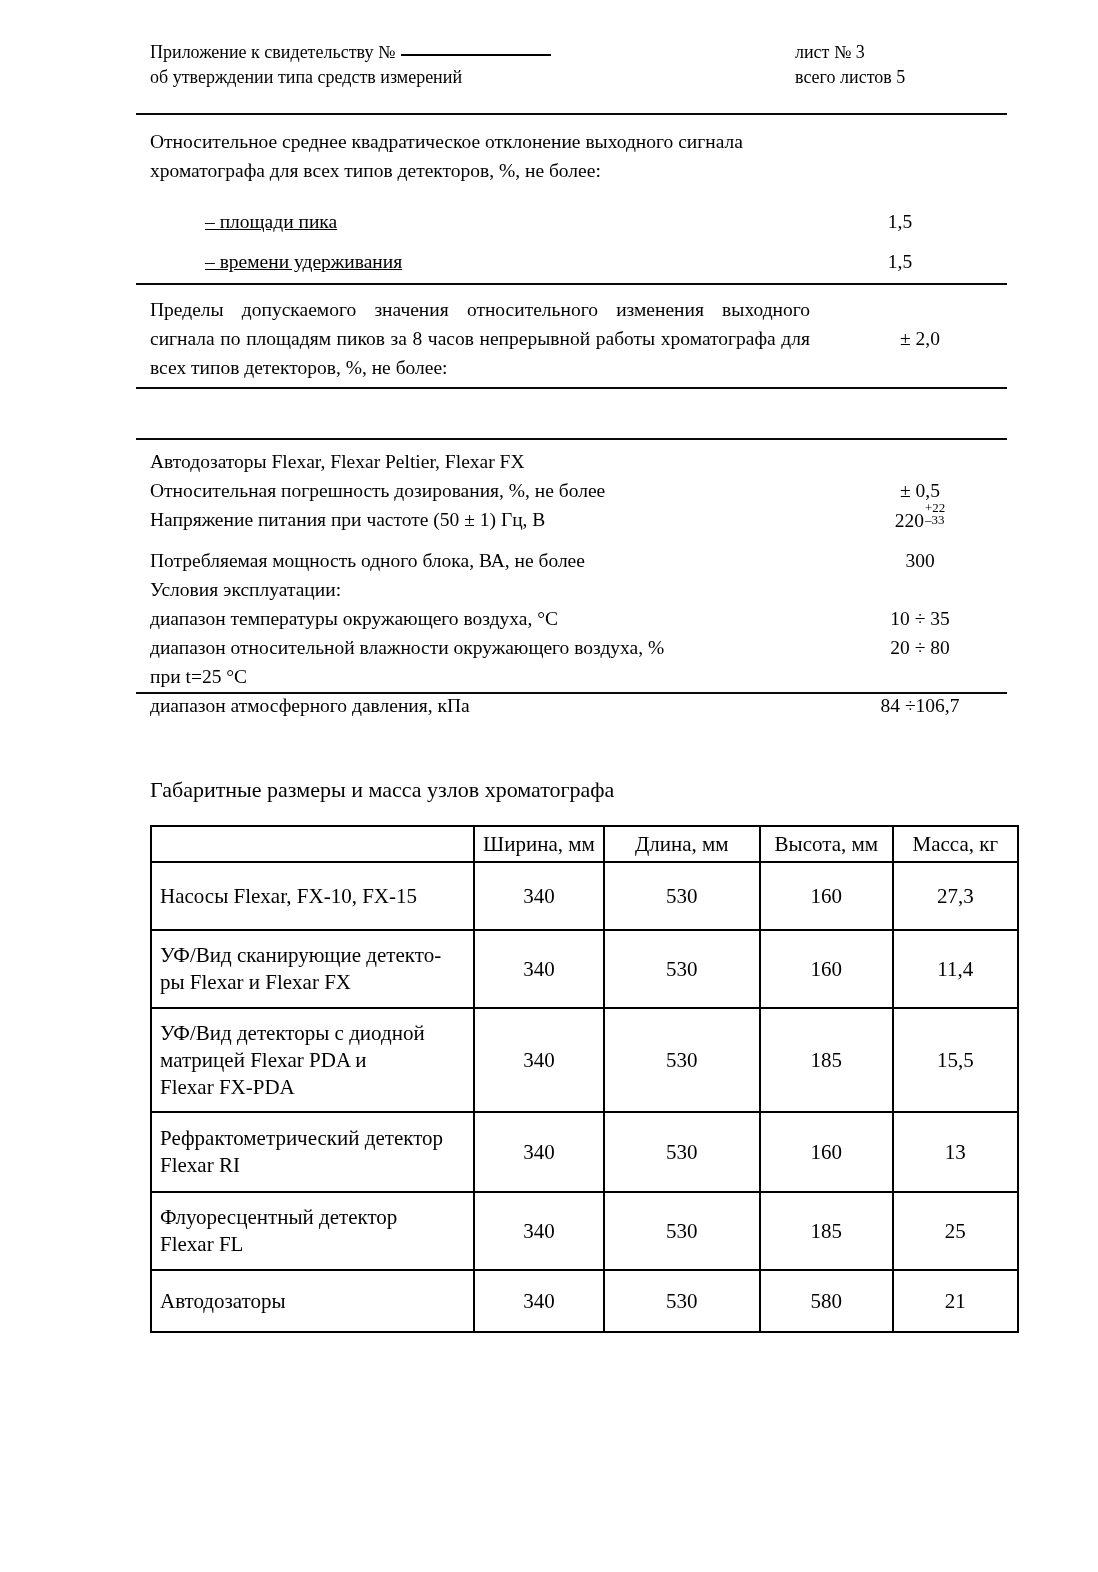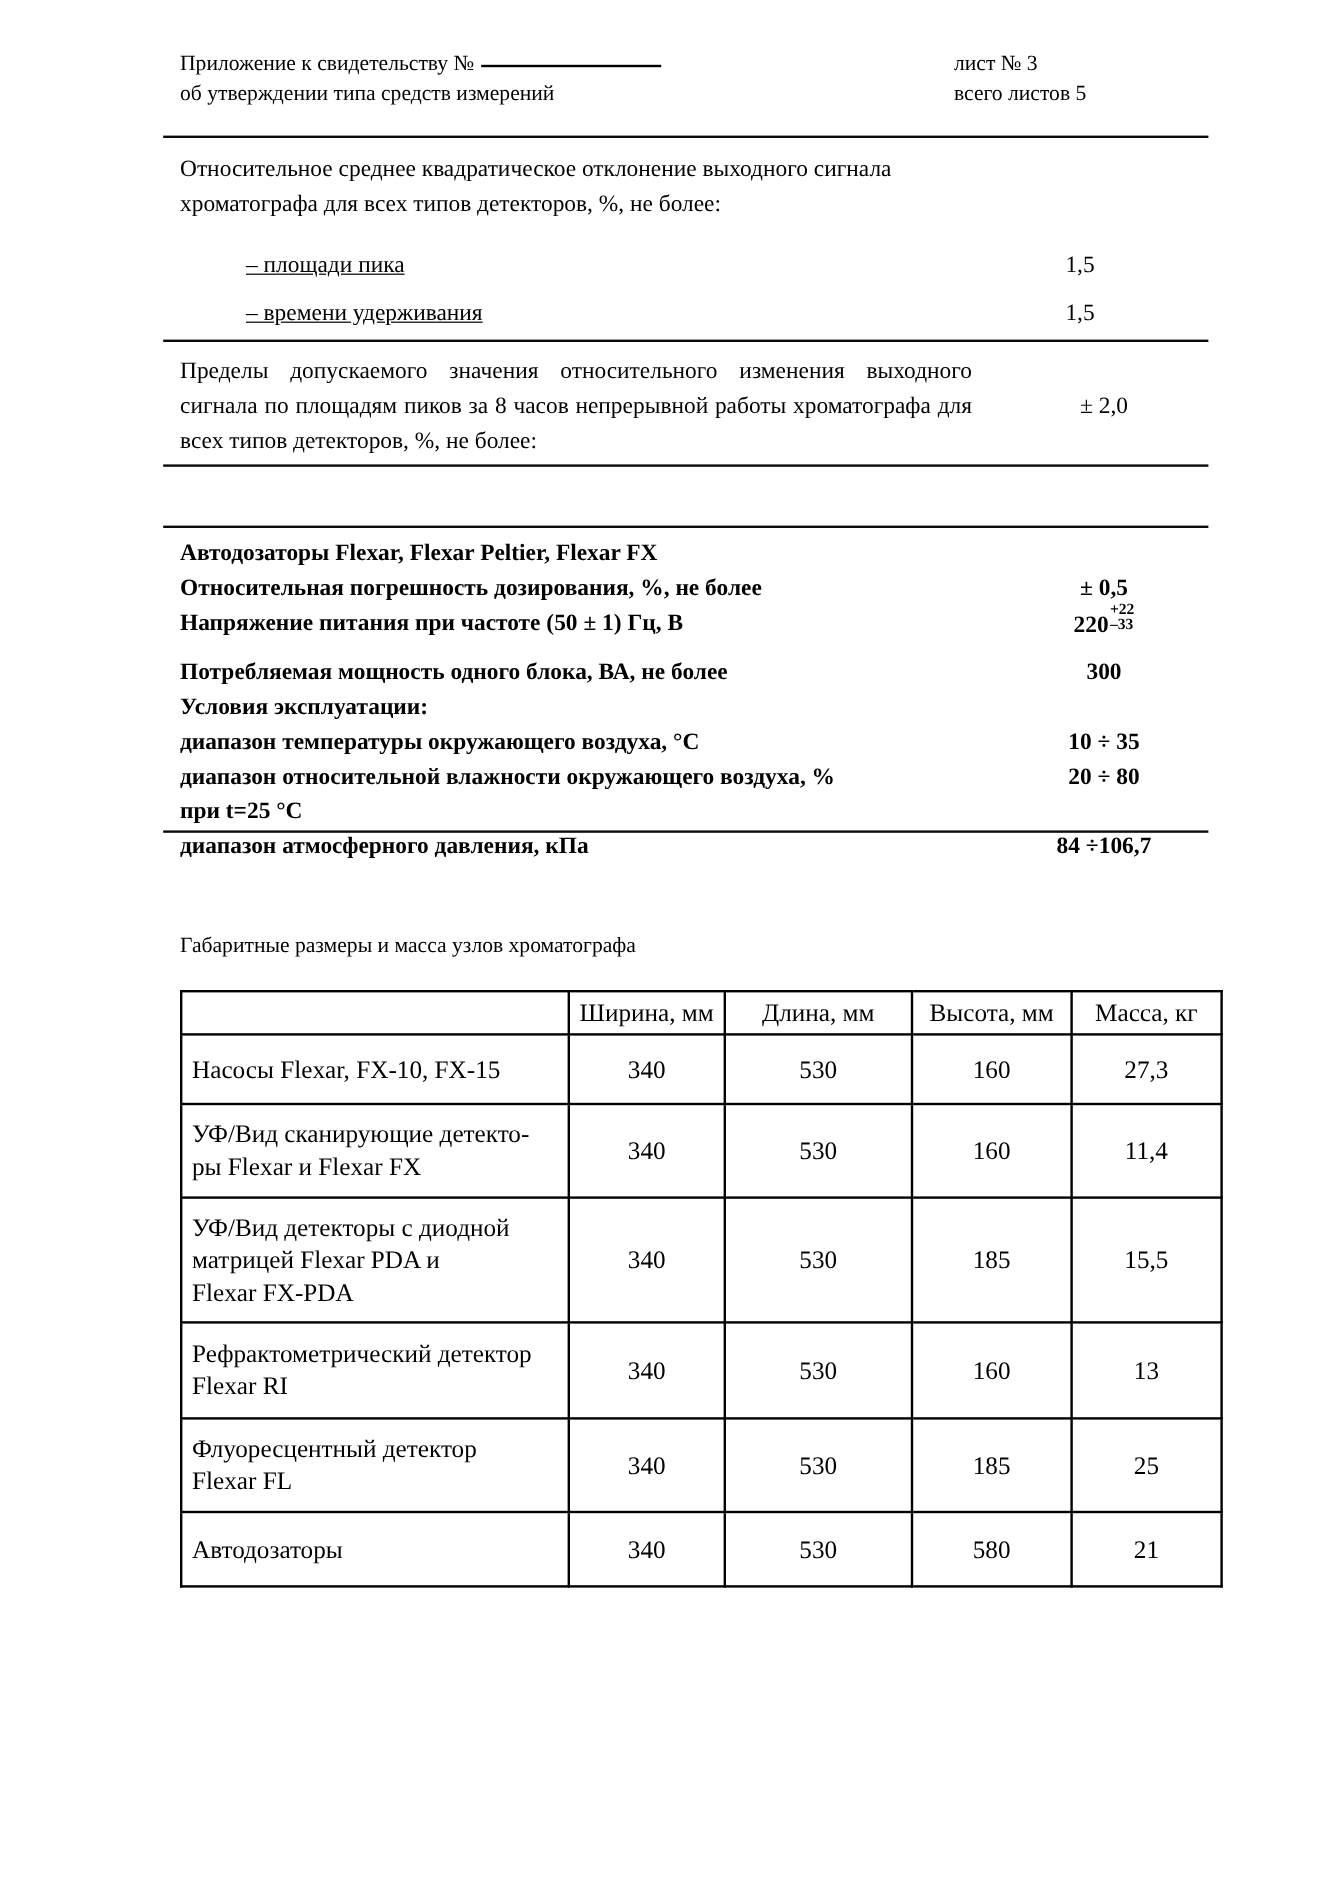--- a/index.html
+++ b/index.html
@@ -104,21 +104,20 @@
     width: 140px;
     top: 29px;
   }
 
   
   .block3 { left: 150px; top: 447px; width: 860px; }
   .spec-line {
     position: relative;
     height: 29px;
     white-space: nowrap;
-    font-weight: bold;
   }
   .spec-line.gap-top { margin-top: 12px; }
   .spec-line .value {
     left: 690px;
     width: 160px;
     top: 0;
   }
   .frac {
     display: inline-block;
     vertical-align: baseline;
@@ -134,21 +133,21 @@
     font-size: 13px;
     line-height: 12px;
     position: static;
   }
 
   
   .table-caption {
     position: absolute;
     left: 150px;
     top: 777px;
-    font-size: 18px;
+    font-size: 22px;
   }
 
   
   .dims-table {
     position: absolute;
     left: 150px;
     top: 825px;
     border-collapse: collapse;
     font-size: 21px;
   }
@@ -171,21 +170,21 @@
   .col-m     { width: 107px; text-align: center; }
   .dims-table tbody td {
     text-align: center;
   }
   .dims-table tbody td.name {
     text-align: left;
     line-height: 27px;
     padding-top: 4px;
     padding-bottom: 4px;
   }
-  .r-h1 { height: 58px; margin-top: 32px; }
+  .r-h1 { height: 68px; margin-top: 32px; }
   .r-h2 { height: 78px; }
   .r-h3 { height: 104px; }
   .r-h4 { height: 80px; }
   .r-h5 { height: 78px; }
   .r-h6 { height: 62px; }
 </style>
 </head>
 <body>
 
 <div class="page">

